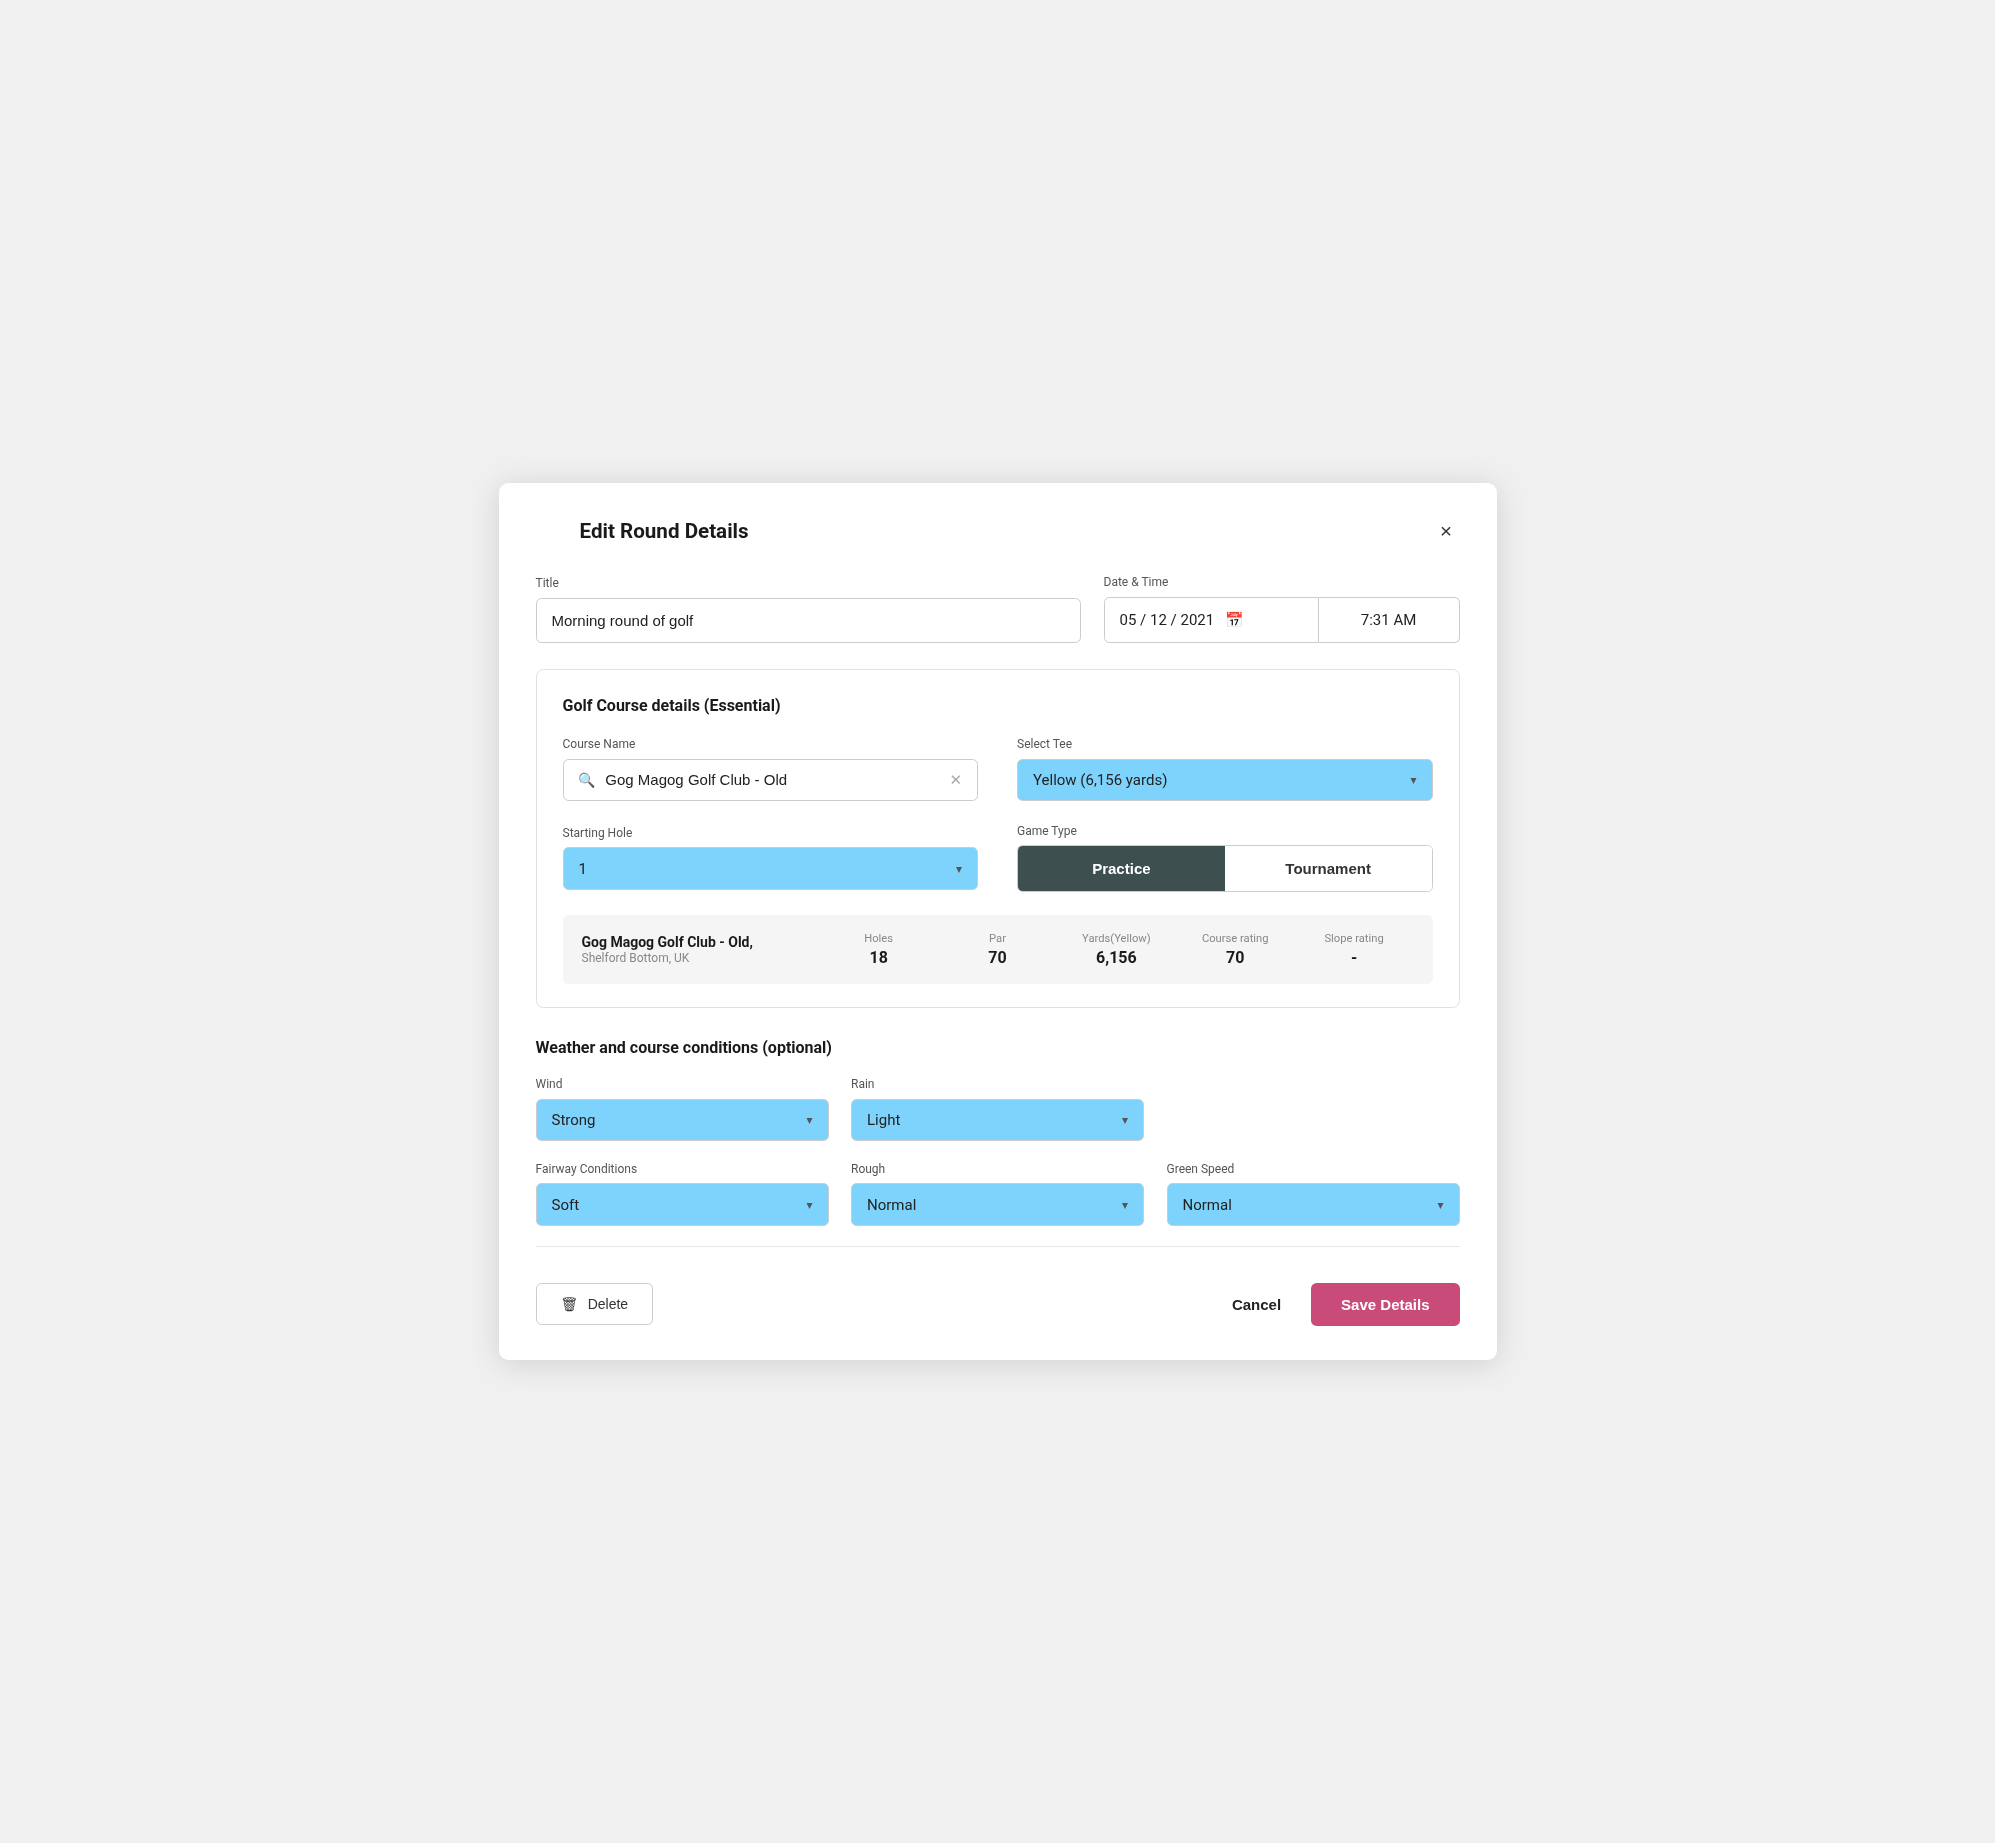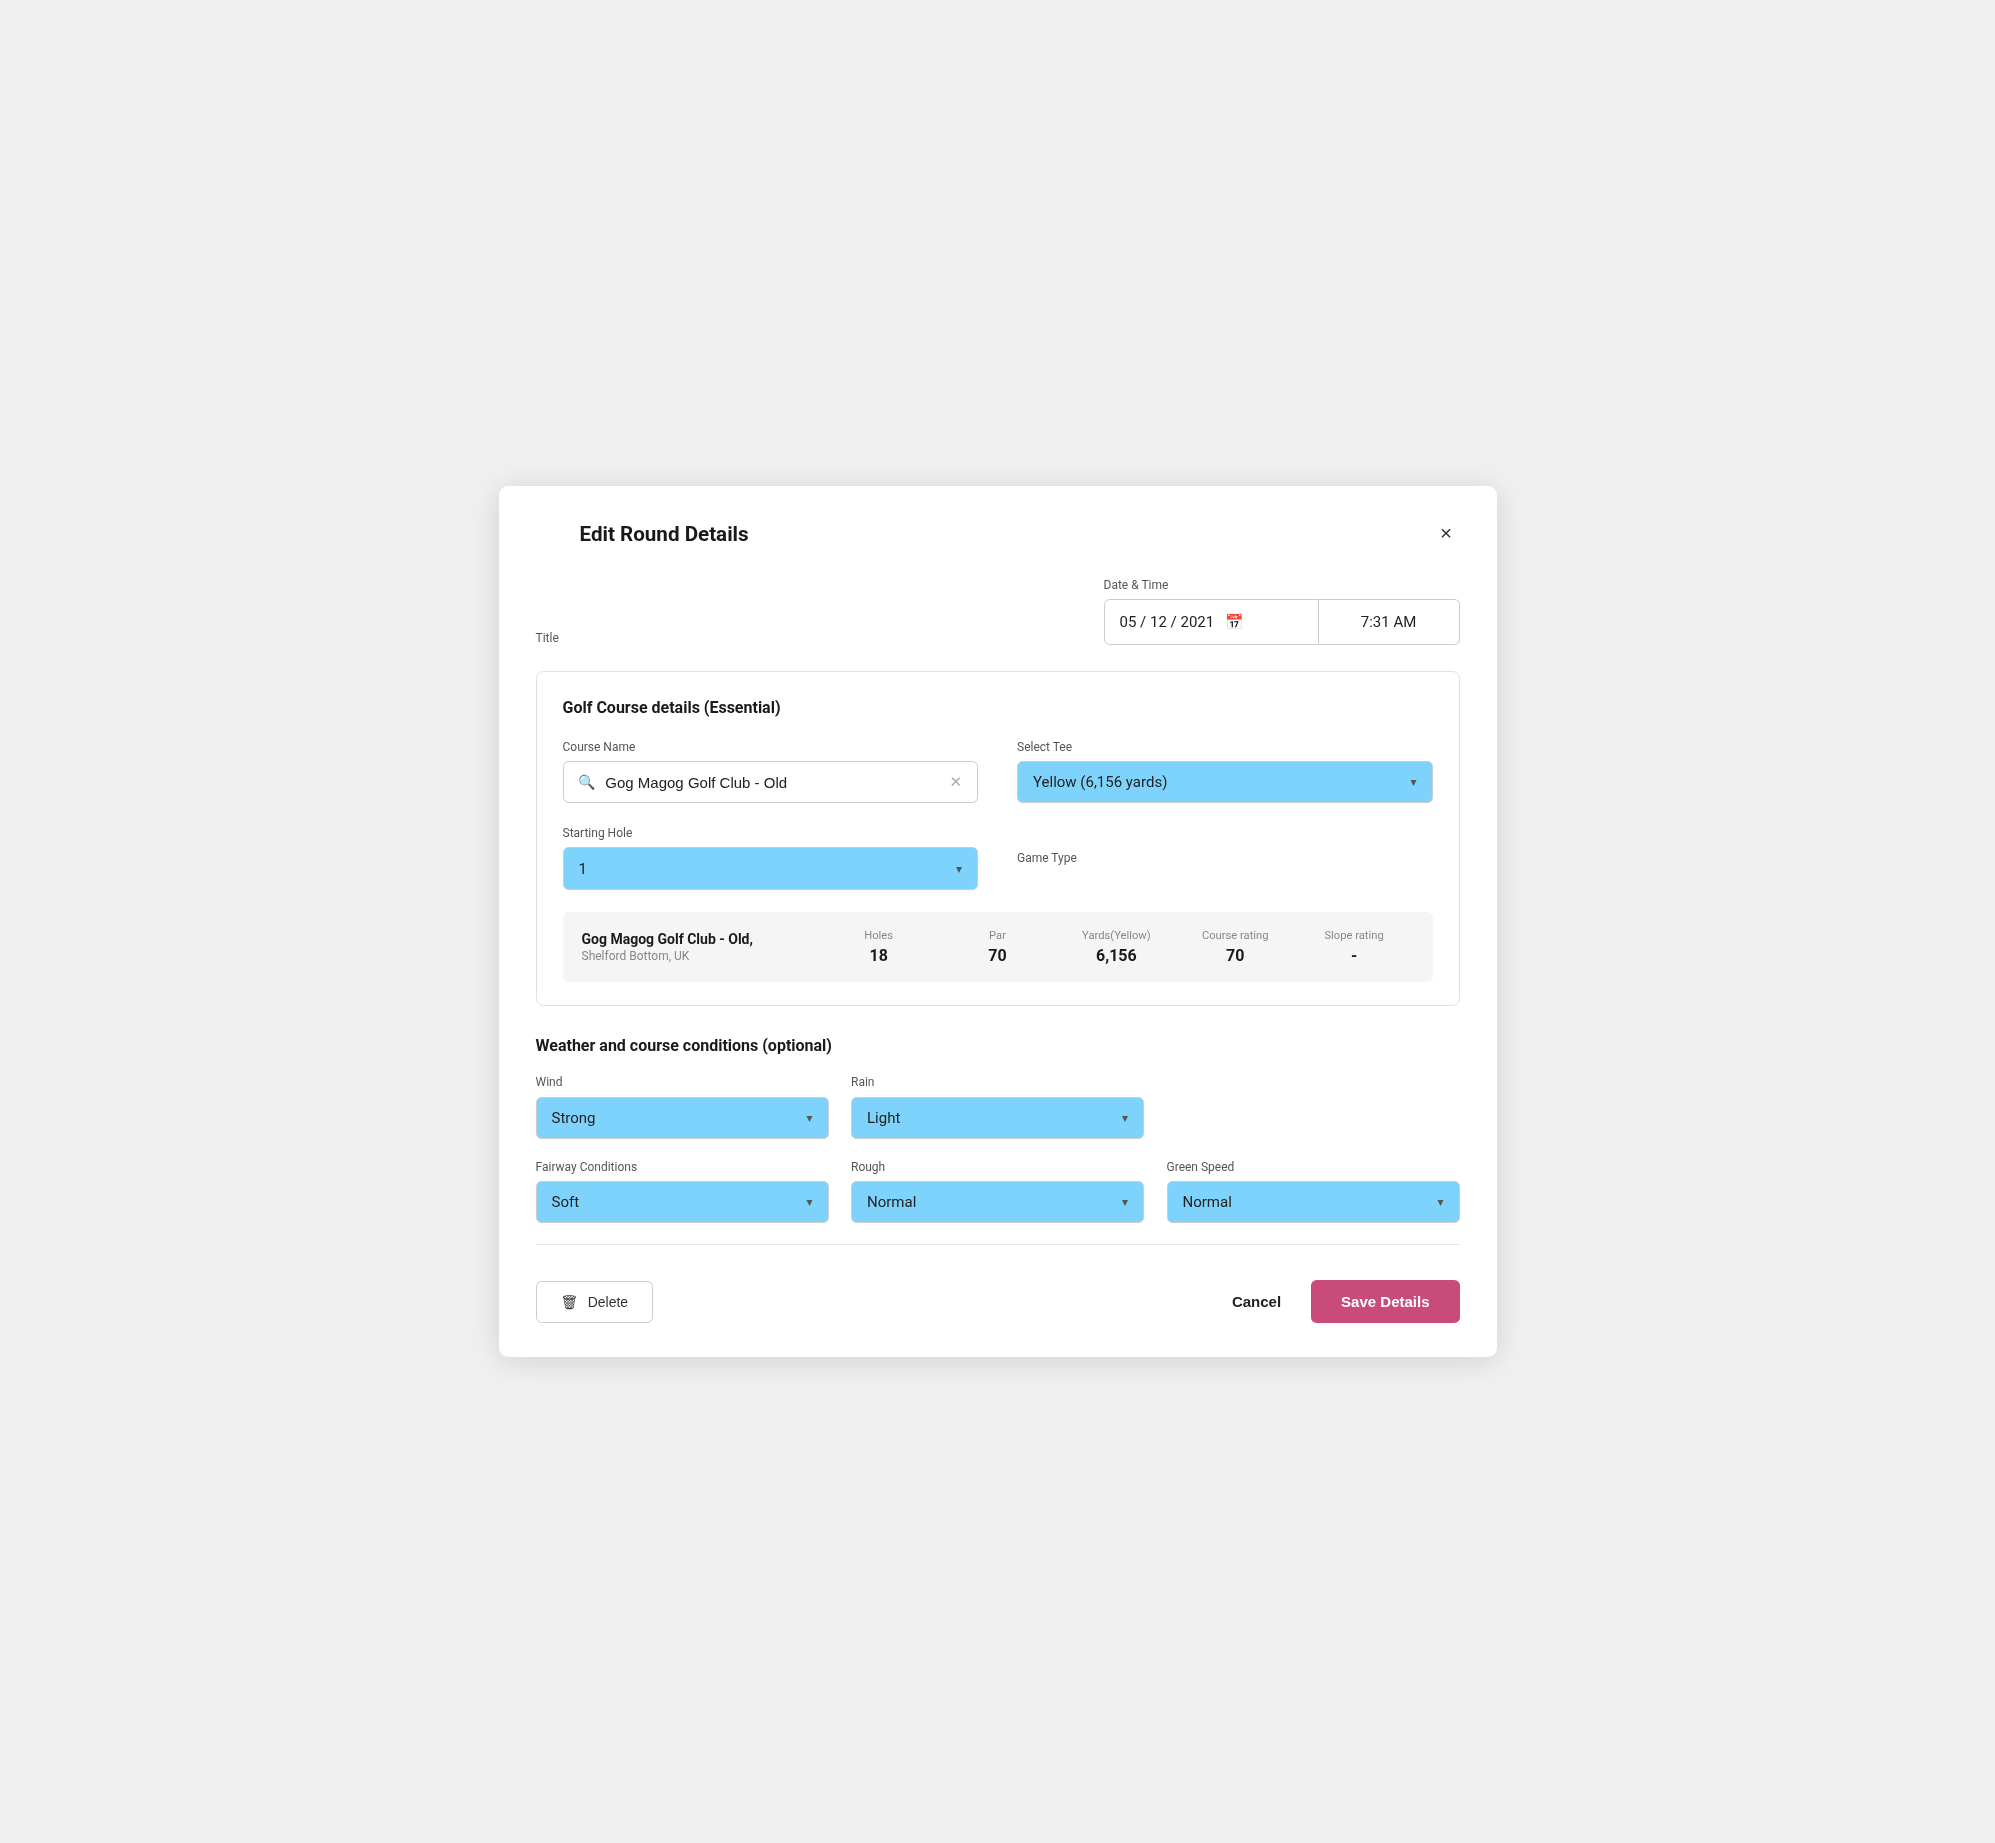--- a/index.html
+++ b/index.html
@@ -256,20 +256,21 @@
 
 <div class="modal">
   <div class="modal-header">
     <span class="modal-title">Edit Round Details</span>
     <button class="close-btn">×</button>
   </div>
 
   <div class="top-row">
     <div class="field-group title-group">
       <label class="field-label">Title</label>
+      <input class="text-input" type="text" value="Morning round of golf" style="">
     </div>
     <div class="datetime-group">
       <div class="datetime-label">Date &amp; Time</div>
       <div class="datetime-inputs">
         <div class="date-input">
           <span>05 /  12  / 2021</span>
           <span class="calendar-icon">📅</span>
         </div>
         <div class="time-input">
           <span>7:31 AM</span>
@@ -302,20 +303,24 @@
     <div class="two-col">
       <div class="field-group">
         <label class="field-label">Starting Hole</label>
         <div class="select-wrap">
           <span>1</span>
           <span class="chevron-icon">▾</span>
         </div>
       </div>
       <div class="field-group">
         <label class="field-label">Game Type</label>
+        <div class="game-type-toggle">
+          <button class="toggle-btn active">Practice</button>
+          <button class="toggle-btn inactive">Tournament</button>
+        </div>
       </div>
     </div>
 
     <div class="course-info-bar">
       <div class="course-name-loc">
         <div class="cname">Gog Magog Golf Club - Old,</div>
         <div class="cloc">Shelford Bottom, UK</div>
       </div>
       <div class="course-stat">
         <div class="stat-label">Holes</div>

